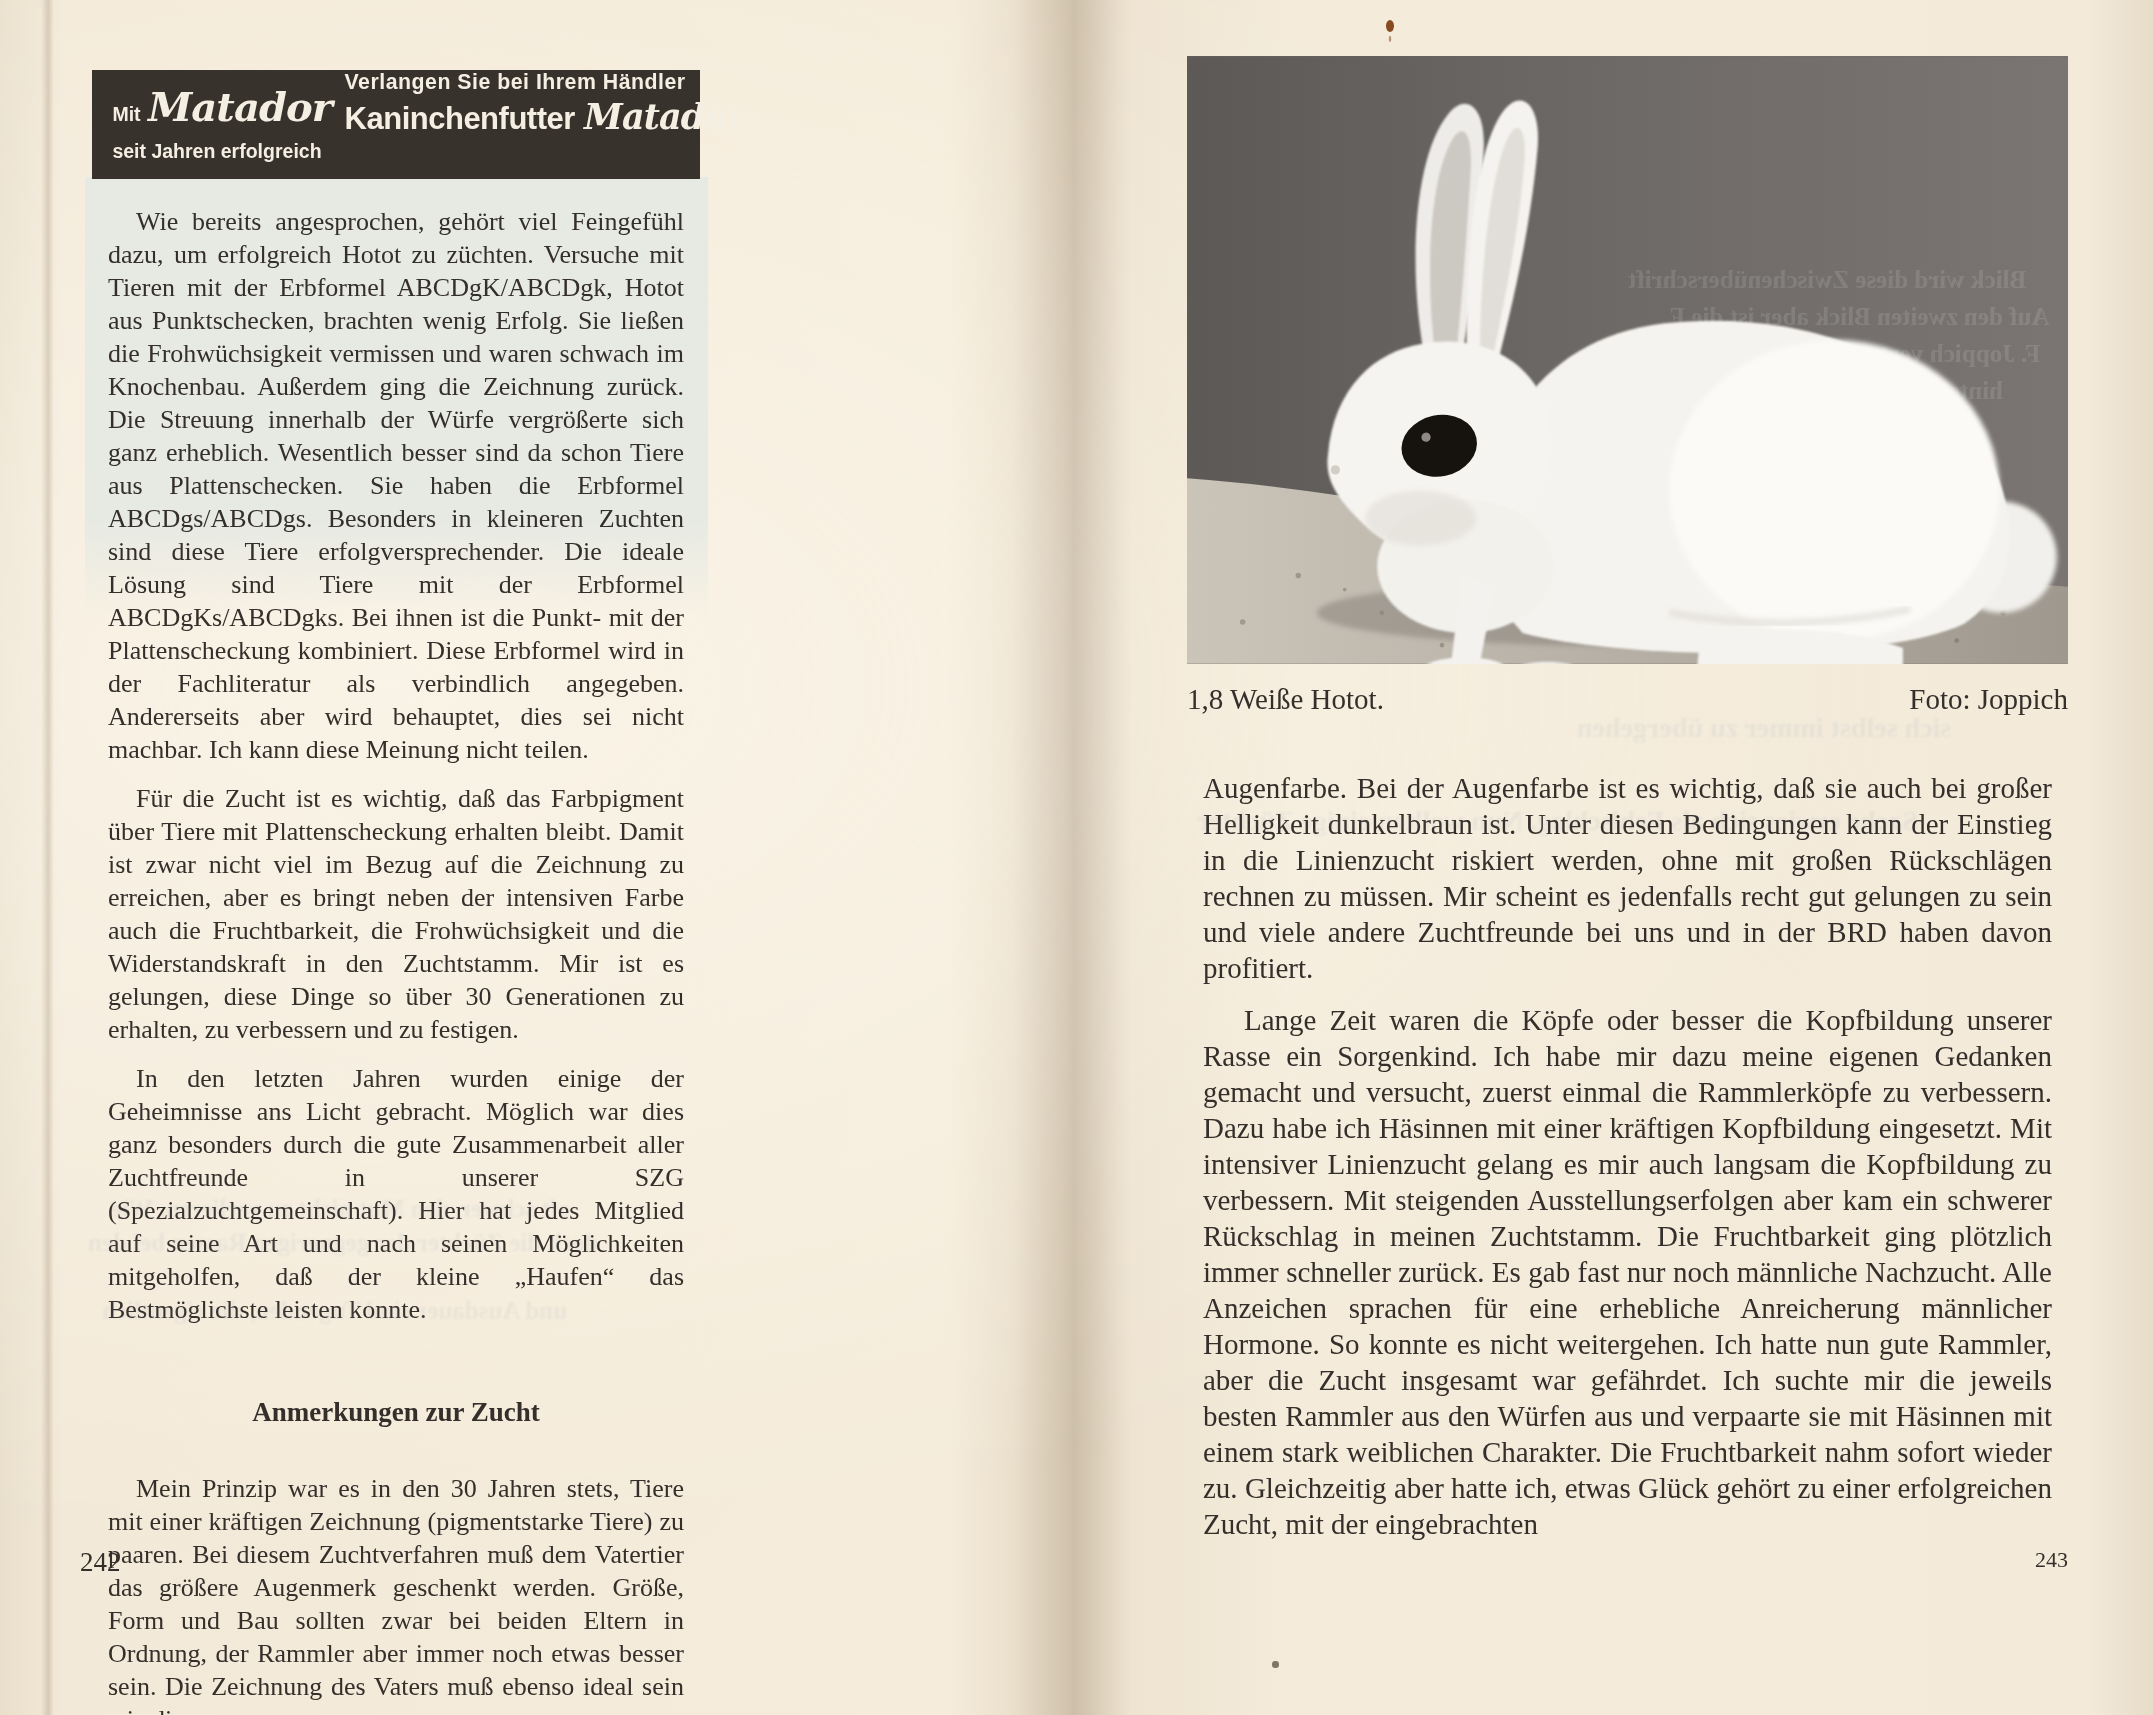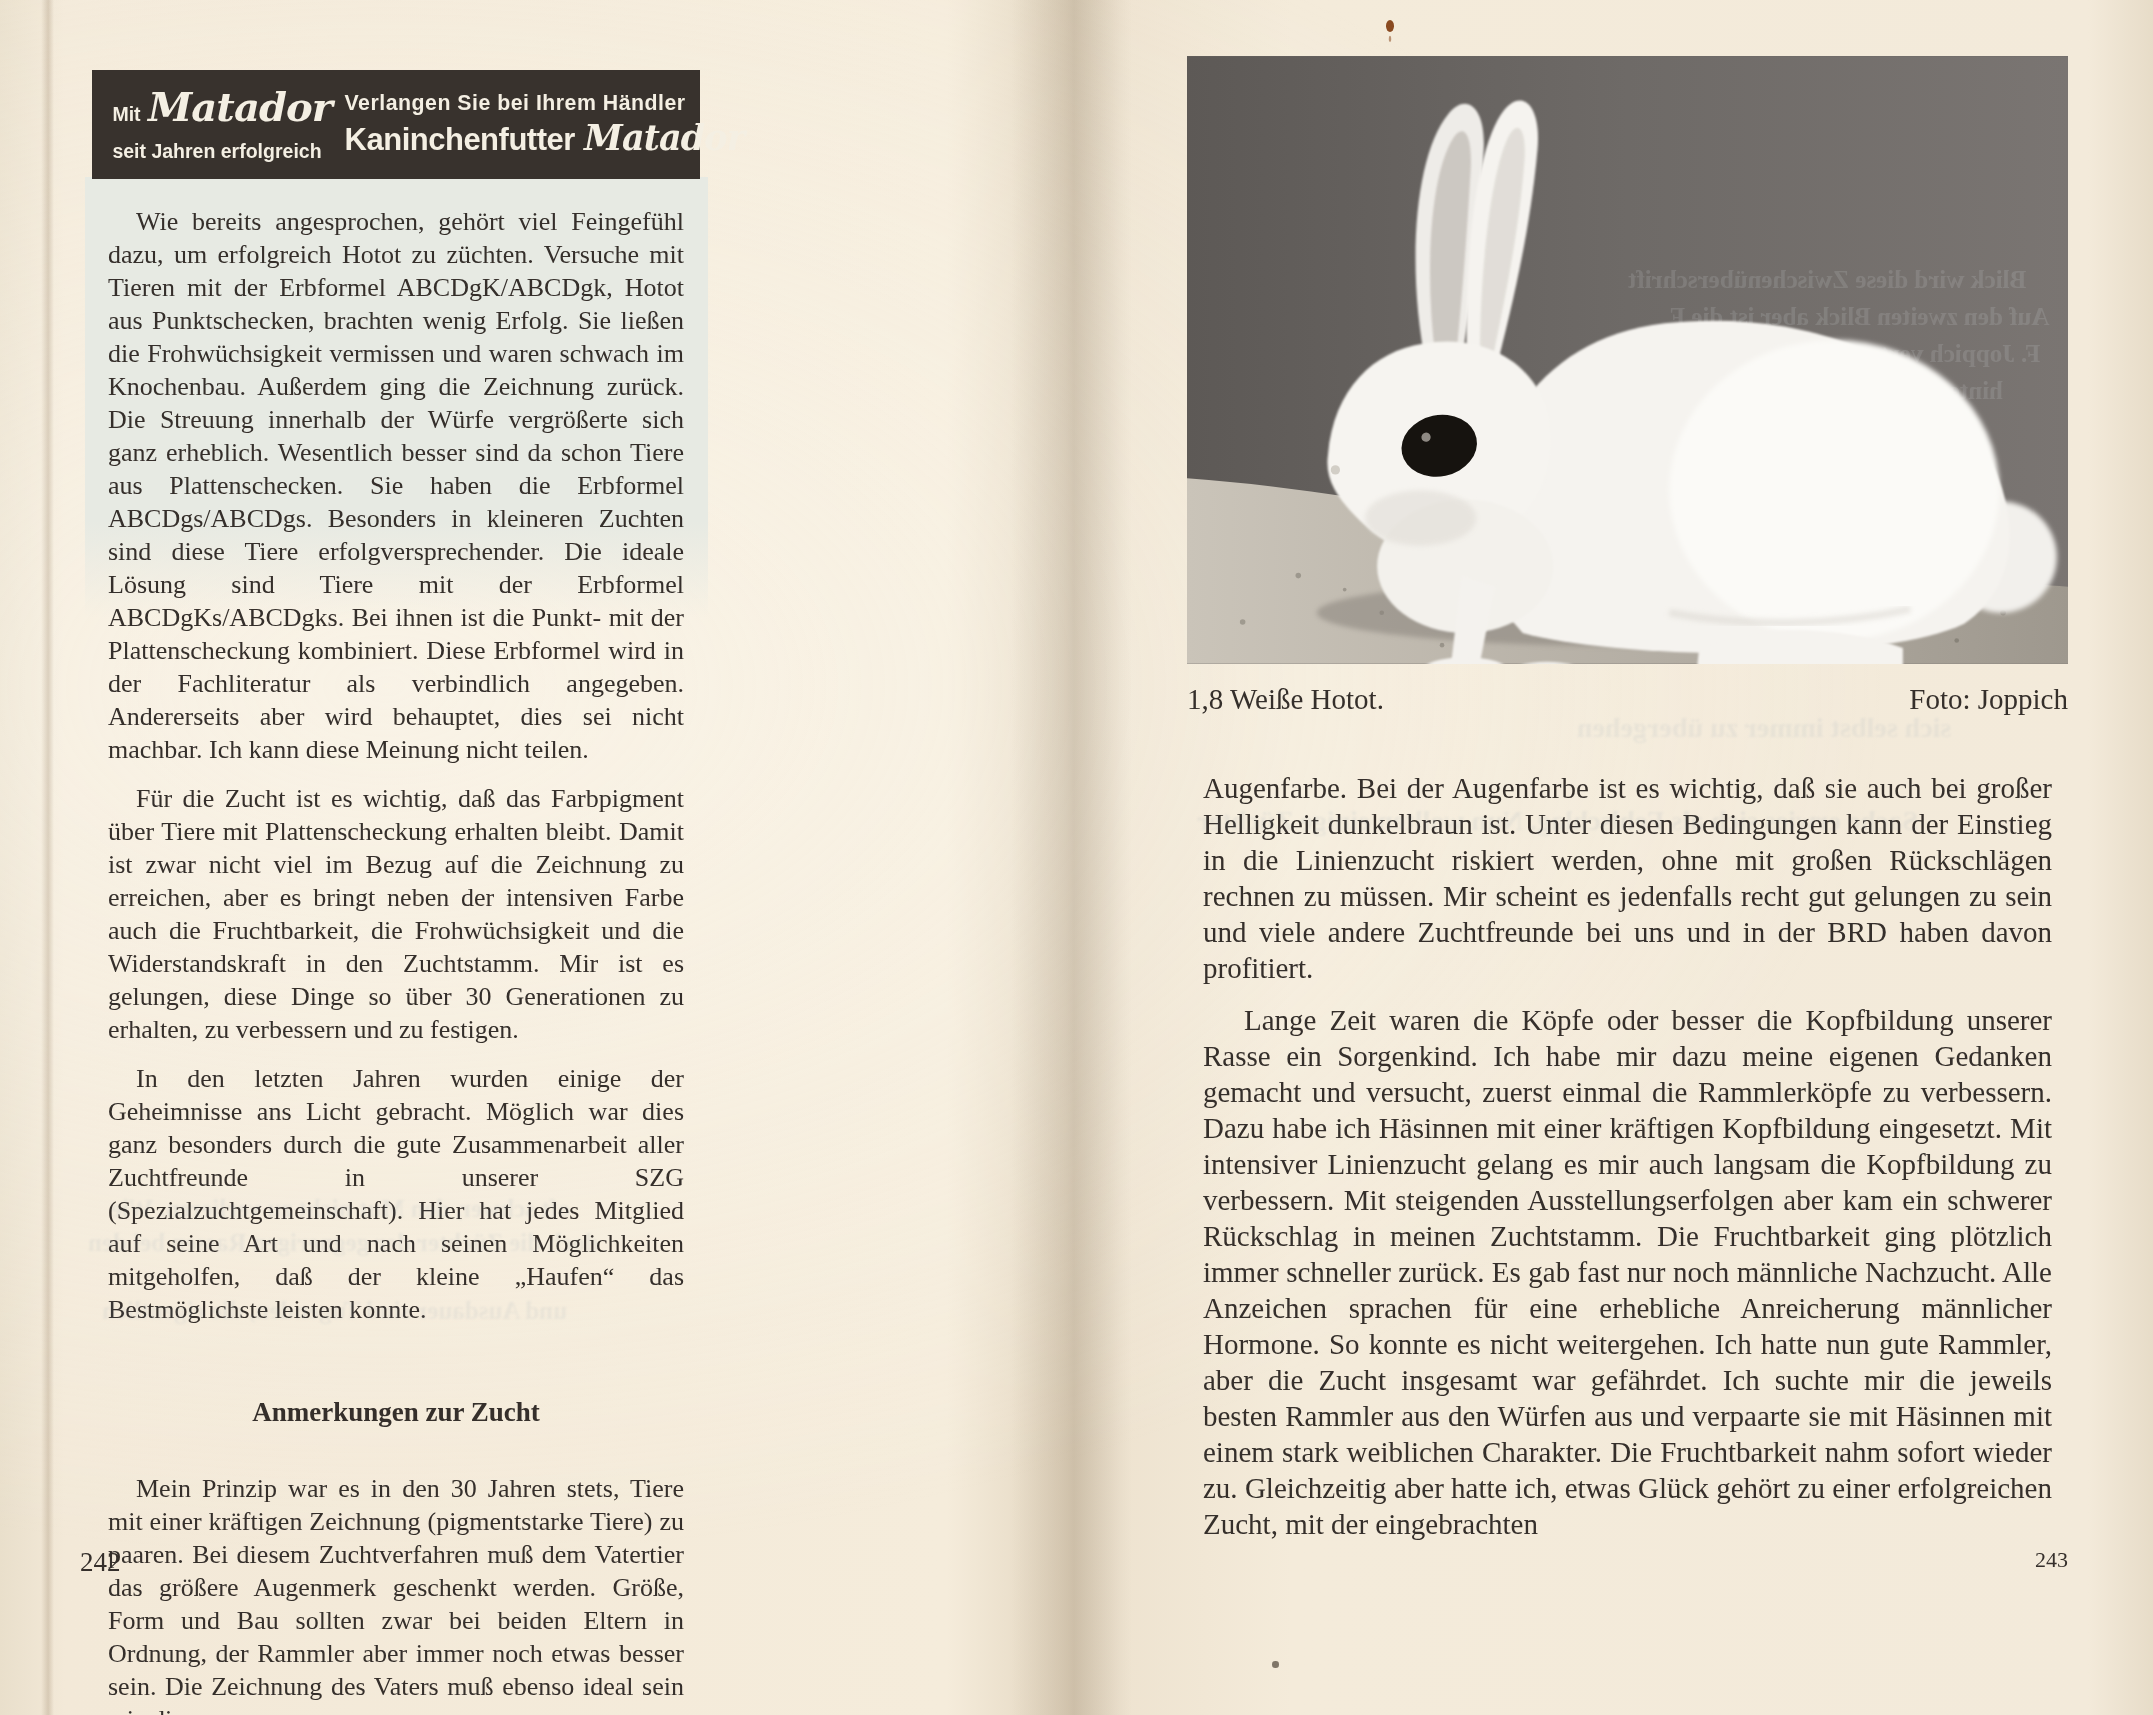--- a/index.html
+++ b/index.html
@@ -25,21 +25,21 @@
   .tint{position:absolute;left:-7.4px;top:107px;width:623px;height:441px;
     background:linear-gradient(180deg,#e7eae3 0%,#e7eae3 78%,rgba(231,234,227,0) 100%);}
   .banner{position:relative;height:109px;background:#38322d;color:#f4efe3;display:flex;align-items:stretch;
     font-family:"Liberation Sans", sans-serif;}
   .banner-left{width:234px;display:flex;flex-direction:column;justify-content:center;padding-left:20.4px;box-sizing:border-box;}
   .banner-l1{display:flex;align-items:baseline;gap:7.4px;}
   .b-mit{font-size:19.5px;font-weight:bold;}
   .b-script{font-family:"DejaVu Serif", serif;font-style:italic;font-weight:bold;font-size:40px;letter-spacing:-0.9px;line-height:1;}
   .b-sub{font-size:19.5px;font-weight:bold;margin-top:13px;}
   .banner-div{width:3.7px;background:#f4efe3;margin:13px 13px 13px 5.6px;}
-  .banner-right{flex:1;display:flex;flex-direction:column;justify-content:center;padding-right:5.6px;}
+  .banner-right{flex:1;display:flex;flex-direction:column;padding-right:5.6px;}
   .b-r1{font-size:21.3px;font-weight:bold;letter-spacing:0.5px;}
   .b-r2{display:flex;align-items:baseline;gap:9.3px;margin-top:4px;}
   .b-kf{font-size:31px;font-weight:bold;letter-spacing:-0.5px;}
   .b-script2{font-size:35px;}
   .heading{position:relative;text-align:center;font-weight:bold;font-size:28px;margin:52px 0 0 0;}
   .body-l{position:relative;font-size:26px;line-height:33px;text-align:justify;}
   .para{margin:16px;}
   .para.ind{text-indent:28px;}
   .body-l .first{margin-top:26px;}
   .subheading{position:relative;text-align:center;font-weight:bold;font-size:27px;margin-top:70px;}

